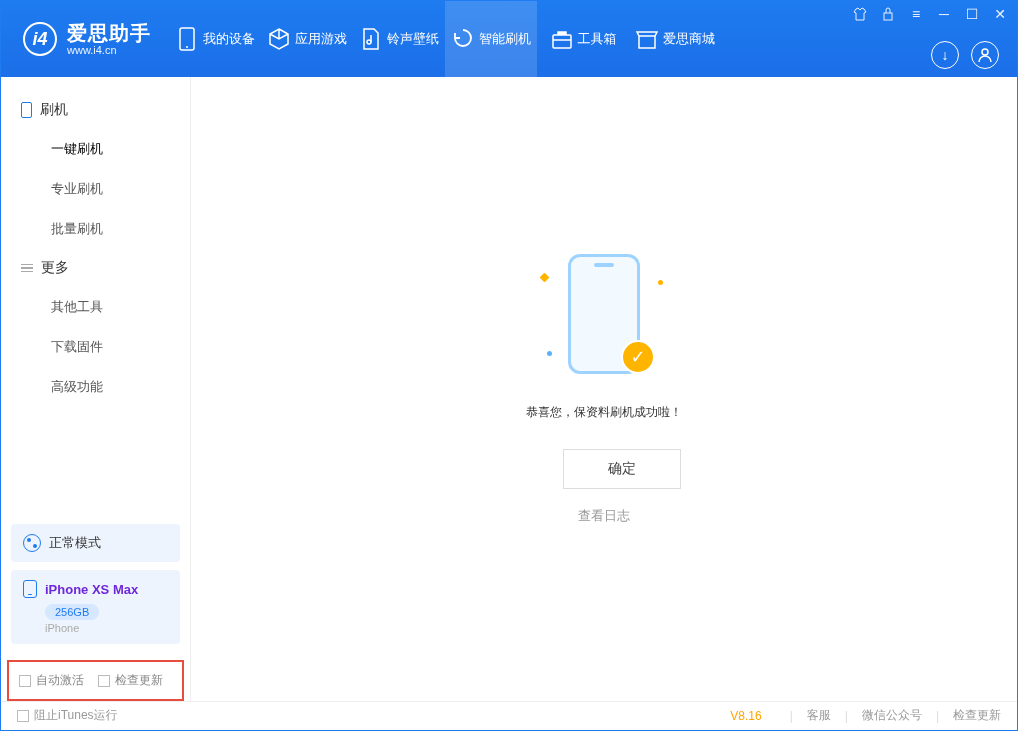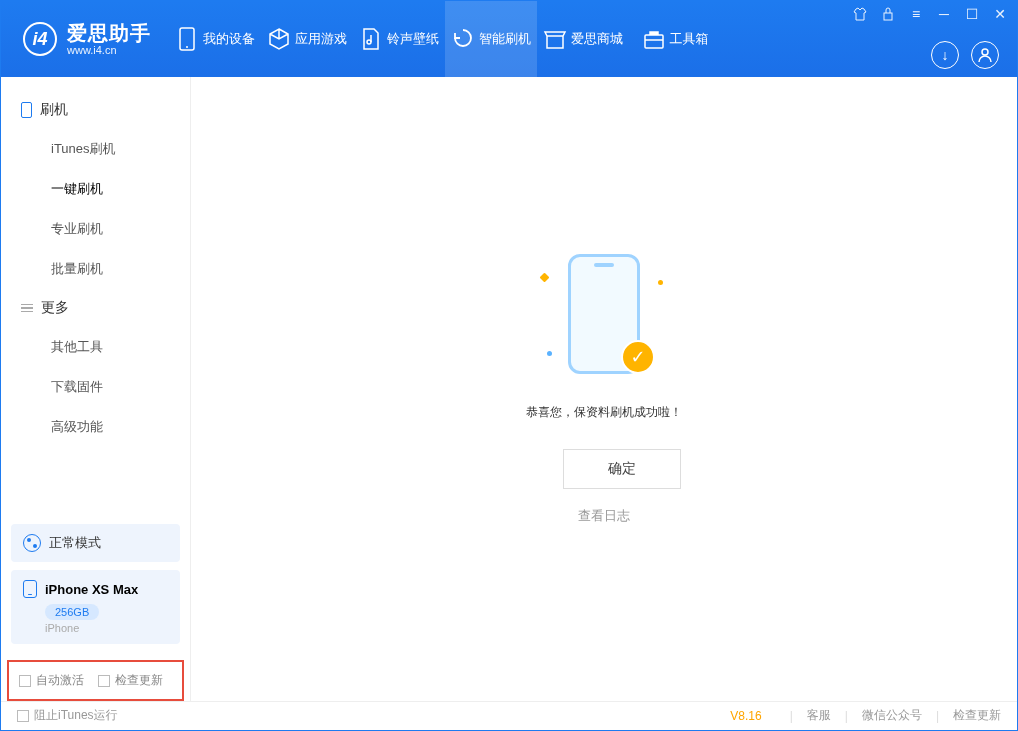--- a/index.html
+++ b/index.html
@@ -29,21 +29,21 @@
 .device-section { padding: 0 10px 8px 10px; }
 .mode-card { background: #eef4fd; border-radius: 4px; padding: 10px 12px; display: flex; align-items: center; gap: 8px; font-size: 13px; color: #333; margin-bottom: 8px; }
 .mode-icon { width: 18px; height: 18px; border: 1.5px solid #1e7bf0; border-radius: 50%; position: relative; }
 .mode-icon::before, .mode-icon::after { content: ""; position: absolute; width: 4px; height: 4px; background: #1e7bf0; border-radius: 50%; }
 .mode-icon::before { top: 3px; left: 3px; }
 .mode-icon::after { bottom: 3px; right: 3px; }
 .device-card { background: #eef4fd; border-radius: 4px; padding: 10px 12px; font-size: 13px; }
 .device-card .dev-row { display: flex; align-items: center; gap: 8px; }
 .dev-icon { width: 14px; height: 18px; border: 1.5px solid #1e7bf0; border-radius: 3px; position: relative; }
 .dev-icon::after { content: ""; position: absolute; bottom: 2px; left: 50%; transform: translateX(-50%); width: 4px; height: 1.5px; background: #1e7bf0; border-radius: 1px; }
-.dev-name { font-weight: bold; color: #000000; }
+.dev-name { font-weight: bold; color: #6d28d9; }
 .capacity { display: inline-block; background: #d6e8ff; color: #1e7bf0; font-size: 11px; padding: 2px 10px; border-radius: 10px; margin: 6px 0 2px 22px; }
 .dev-type { font-size: 11px; color: #aaa; margin-left: 22px; }
 
 .checkbox-row { border: 2px solid #e74c3c; margin: 8px 6px 0 6px; padding: 10px 10px; display: flex; gap: 14px; font-size: 12px; color: #888; }
 .cb { display: flex; align-items: center; gap: 5px; cursor: pointer; }
 .cb-box { width: 12px; height: 12px; border: 1px solid #bbb; background: #fff; }
 
 .main { flex: 1; position: relative; display: flex; flex-direction: column; align-items: center; justify-content: center; }
 .illus { width: 90px; height: 130px; position: relative; margin-bottom: 20px; }
 .illus .phone { width: 72px; height: 120px; border: 3px solid #9fd3ff; border-radius: 12px; background: #f2faff; margin: 0 auto; position: relative; }
@@ -111,34 +111,34 @@
           <svg width="24" height="24" viewBox="0 0 24 24">
             <path d="M12 3 A8 8 0 1 1 4 11" fill="none" stroke="#fff" stroke-width="1.8"></path>
             <path d="M4 6 L4 11 L9 11" fill="none" stroke="#fff" stroke-width="1.8"></path>
           </svg>
         </div>
       <span>智能刷机</span>
     </div>
     <div class="tab">
       <div class="tab-icon">
           <svg width="24" height="22" viewBox="0 0 24 22">
-            <path d="M4 8 L20 8 L20 20 L4 20 Z M2 4 L22 4 L20 8 L4 8 Z" fill="none" stroke="#fff" stroke-width="1.5"></path>
-          </svg>
-        </div>
-      <span>爱思商城</span>
-    </div>
-    <div class="tab">
-      <div class="tab-icon">
-          <svg width="24" height="22" viewBox="0 0 24 22">
             <rect x="3" y="7" width="18" height="13" rx="1" fill="none" stroke="#fff" stroke-width="1.5"></rect>
             <path d="M8 7 L8 4 L16 4 L16 7" fill="#fff" stroke="#fff" stroke-width="1.5"></path>
             <line x1="3" y1="12" x2="21" y2="12" stroke="#fff" stroke-width="1.5"></line>
           </svg>
         </div>
       <span>工具箱</span>
+    </div>
+    <div class="tab">
+      <div class="tab-icon">
+          <svg width="24" height="22" viewBox="0 0 24 22">
+            <path d="M4 8 L20 8 L20 20 L4 20 Z M2 4 L22 4 L20 8 L4 8 Z" fill="none" stroke="#fff" stroke-width="1.5"></path>
+          </svg>
+        </div>
+      <span>爱思商城</span>
     </div>
   </div>
   <div class="window-controls">
     <div class="wc">
         <svg width="14" height="14" viewBox="0 0 14 14">
           <path d="M3 2 L5 1 L7 3 L9 1 L11 2 L13 5 L11 6 L11 13 L3 13 L3 6 L1 5 Z" fill="none" stroke="#fff" stroke-width="1"></path>
         </svg>
       </div>
     <div class="wc">
         <svg width="12" height="14" viewBox="0 0 12 14">
@@ -161,21 +161,20 @@
       </div>
   </div>
 </div>
 
 <div class="body">
   <div class="sidebar">
     <div class="side-group-title">
       <span class="phone-small-icon"></span>
       <span>刷机</span>
     </div>
-    <div class="side-item">iTunes刷机</div>
     <div class="side-item active">一键刷机</div>
     <div class="side-item">专业刷机</div>
     <div class="side-item">批量刷机</div>
 
     <div class="side-group-title">
       <span class="menu-icon">
           <span></span>
           <span></span>
           <span></span>
         </span>

